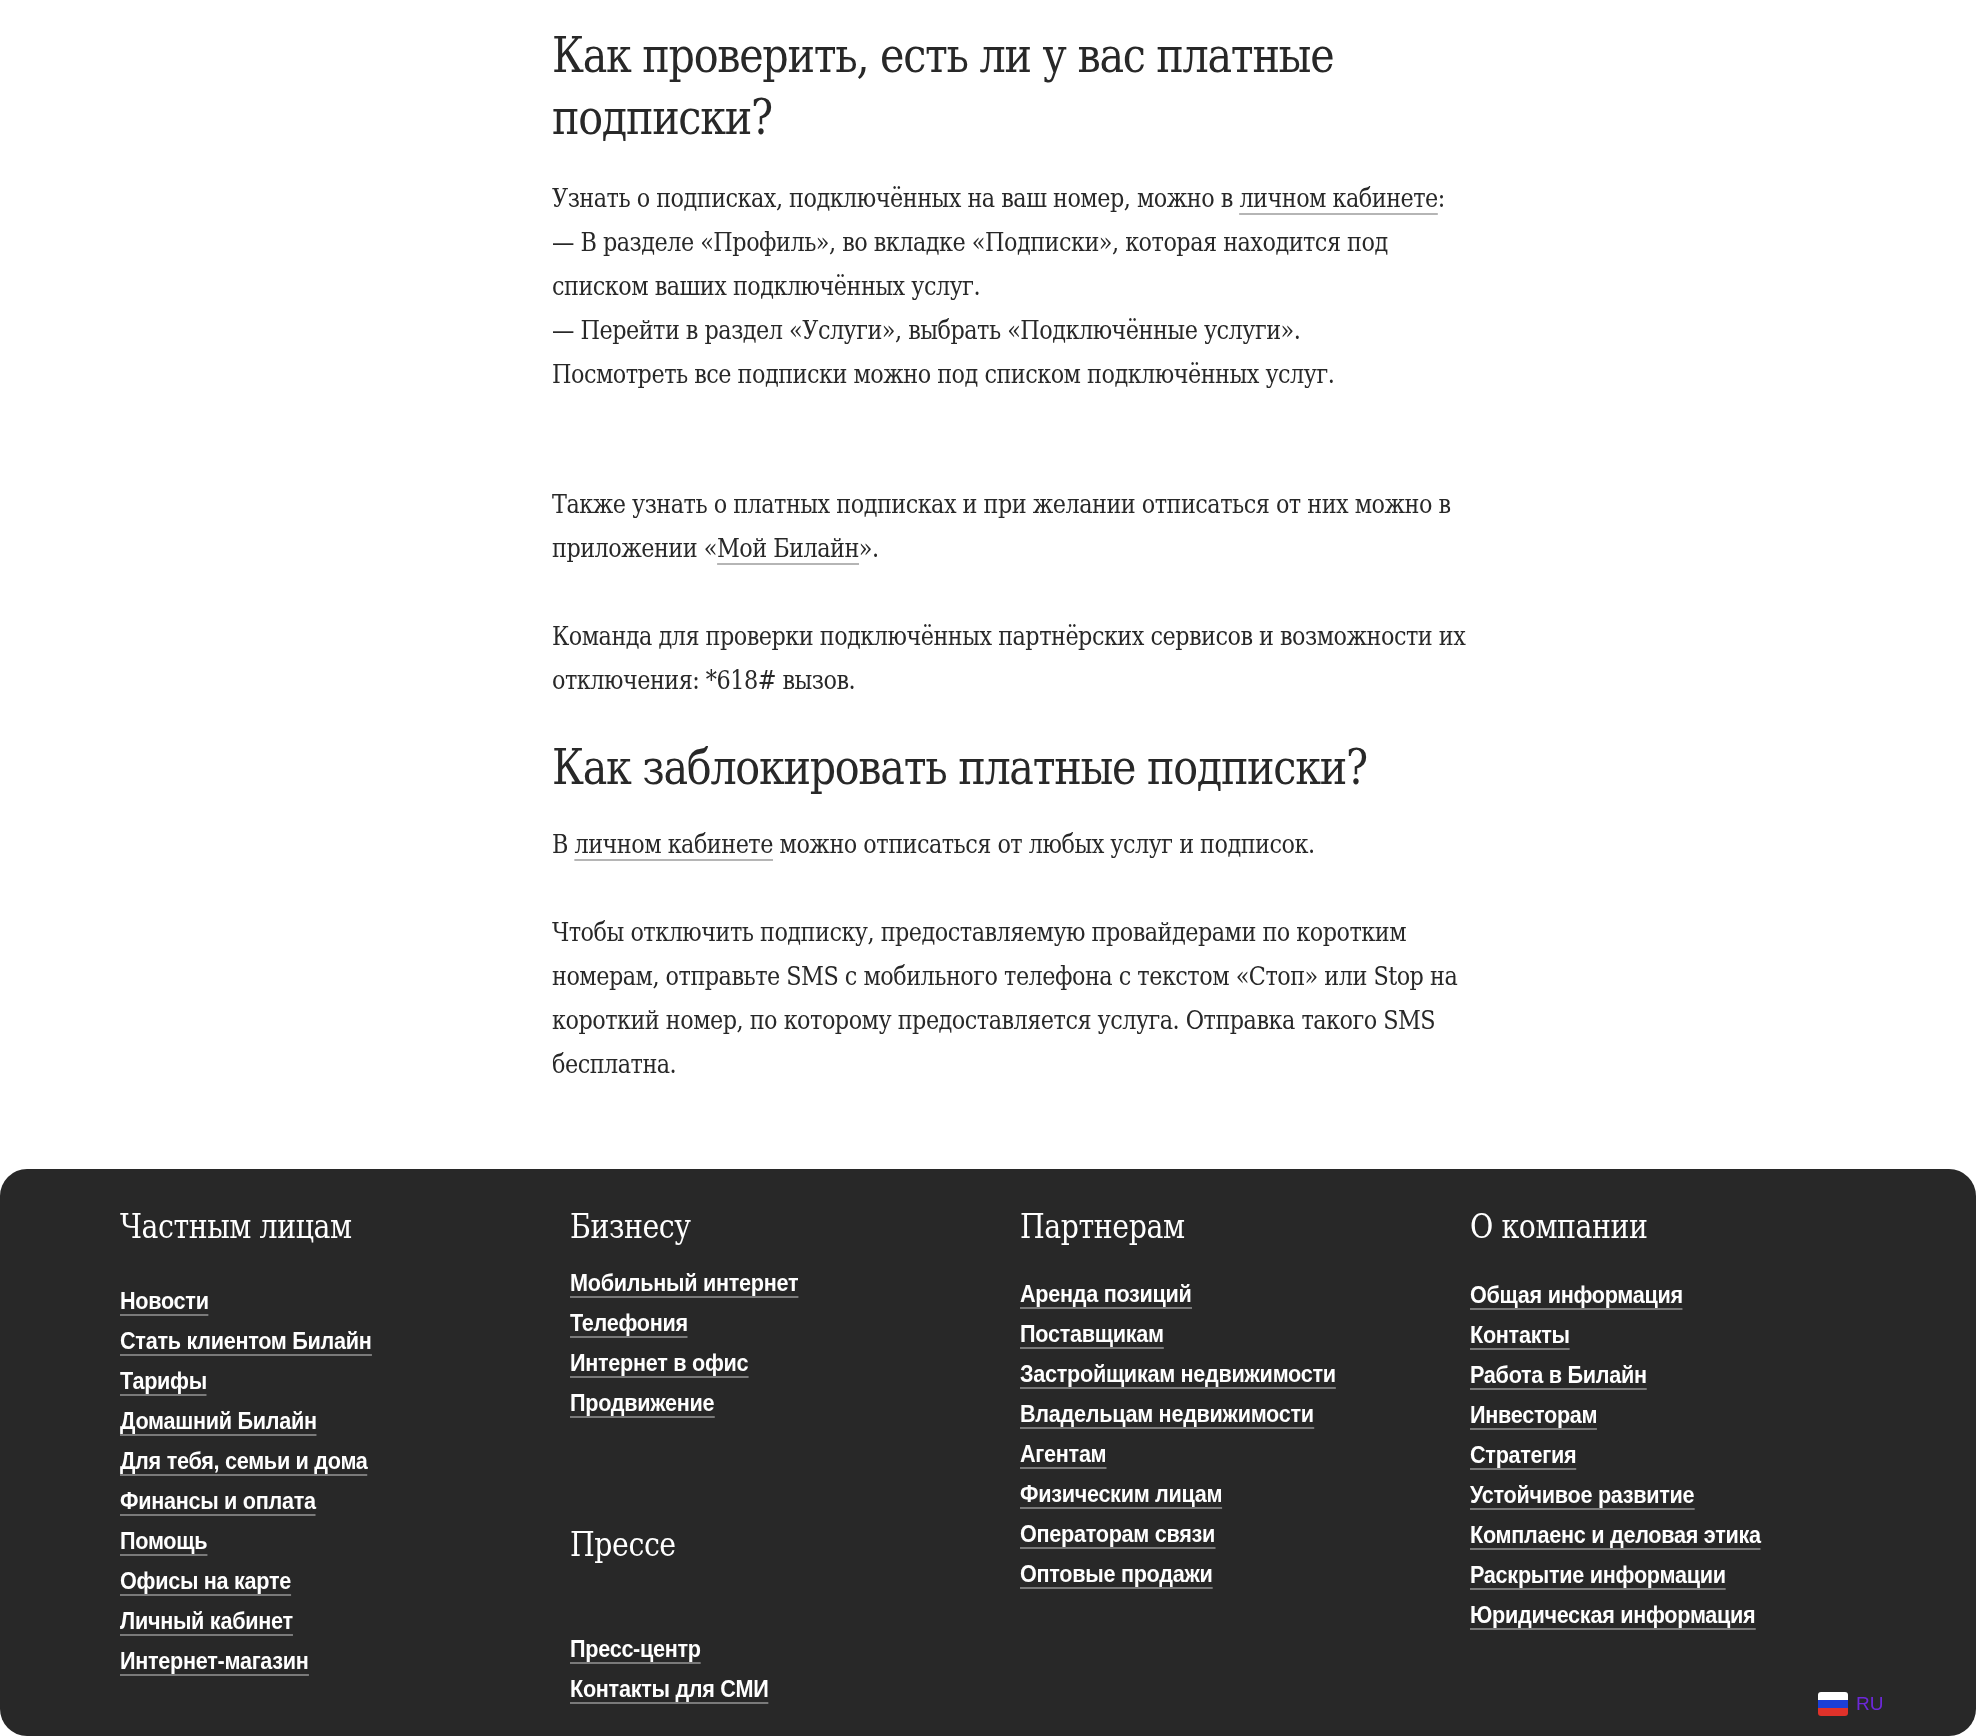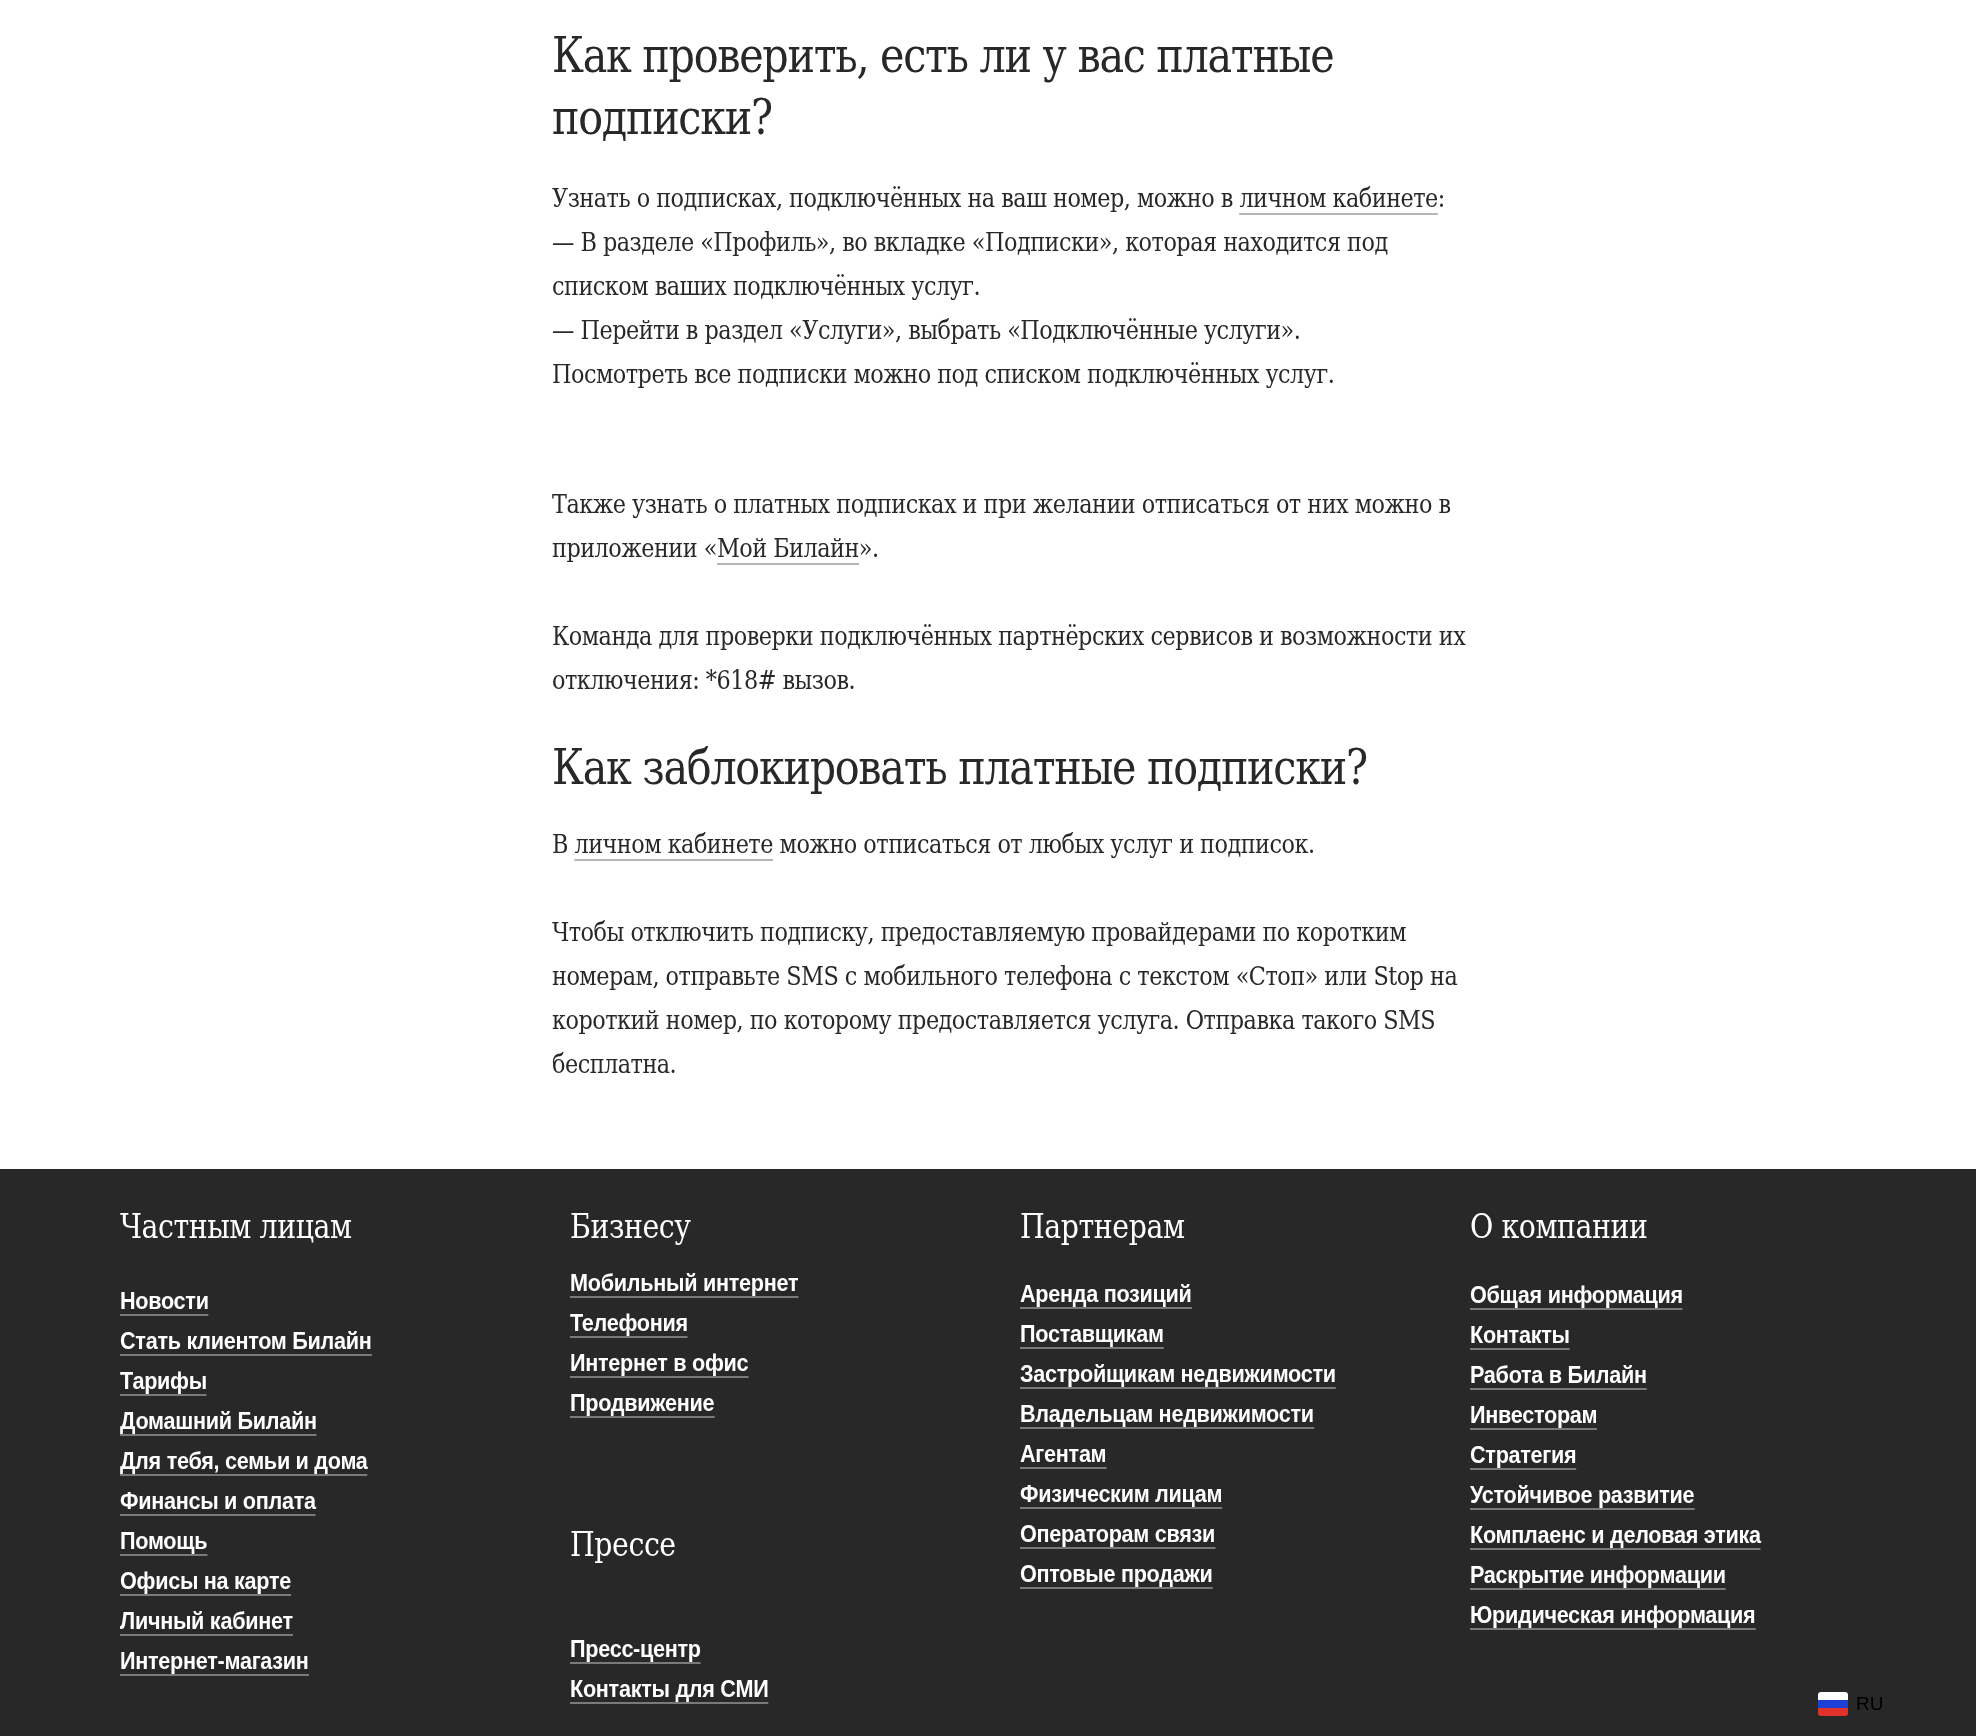--- a/index.html
+++ b/index.html
@@ -3,30 +3,30 @@
 <meta charset="utf-8">
 <style>
   html, body { margin:0; padding:0; }
   body { width:1976px; height:1736px; background:#ffffff; position:relative; overflow:hidden; }
   .content { position:absolute; left:552px; top:0; width:920px; color:#282828; font-family:"DejaVu Serif", serif; }
   h1.q { font-family:"DejaVu Serif", serif; font-weight:400; font-size:48px; line-height:62px; margin:0; letter-spacing:-1.5px; transform:scaleX(0.86); transform-origin:left; width:116%; }
   h1.q1 { position:absolute; top:24px; }
   h1.q2 { position:absolute; top:736px; }
   .p { position:absolute; left:0; font-size:26px; line-height:44px; letter-spacing:-0.6px; transform:scaleX(0.86); transform-origin:left; width:116%; }
   .p a { color:#282828; text-decoration:none; border-bottom:2px solid #b5b5b5; }
-  .footer { position:absolute; left:0; top:1169px; width:1976px; height:567px; background:#282828; }
+  .footer { position:absolute; left:0; top:1169px; width:1976px; height:567px; background:#282828;border-radius:27px; }
   .col { position:absolute; top:0; }
   .col h3 { position:absolute; margin:0; white-space:nowrap; font-family:"DejaVu Serif", serif; font-weight:400; color:#ffffff; font-size:33px; line-height:40px; transform:scaleX(0.86); transform-origin:left; letter-spacing:-0.5px; }
   .col ul { list-style:none; margin:0; padding:0; position:absolute;font-weight:bold; }
   .col li { height:40px; line-height:30px; white-space:nowrap; }
   .col li a { font-family:"Liberation Sans", sans-serif; color:#ffffff; font-size:23px; text-decoration:none; border-bottom:2px solid #7a7a7a; letter-spacing:-0.3px; display:inline-block; line-height:26px; transform:scaleX(0.94); transform-origin:left; }
   .lang { position:absolute; left:1818px; top:1692px; display:flex; align-items:center; gap:8px; }
   .flag { width:30px; height:24px; border-radius:3px; overflow:hidden; display:flex; flex-direction:column; }
   .flag span { flex:1; }
-  .lang-text { font-family:"Liberation Sans", sans-serif; font-size:19px; color:#000000; }
+  .lang-text { font-family:"Liberation Sans", sans-serif; font-size:19px; color:#6d28d9; }
 </style>
 </head>
 <body>
 
 <div class="content">
   <h1 class="q q1">Как проверить, есть ли у вас платные подписки?</h1>
 
   <div class="p" style="top:176px;">
     <span>Узнать о подписках, подключённых на ваш номер, можно в </span><a href="#">личном кабинете</a><span>:</span><br>
     <span>— В разделе «Профиль», во вкладке «Подписки», которая находится под списком ваших подключённых услуг.</span><br>

